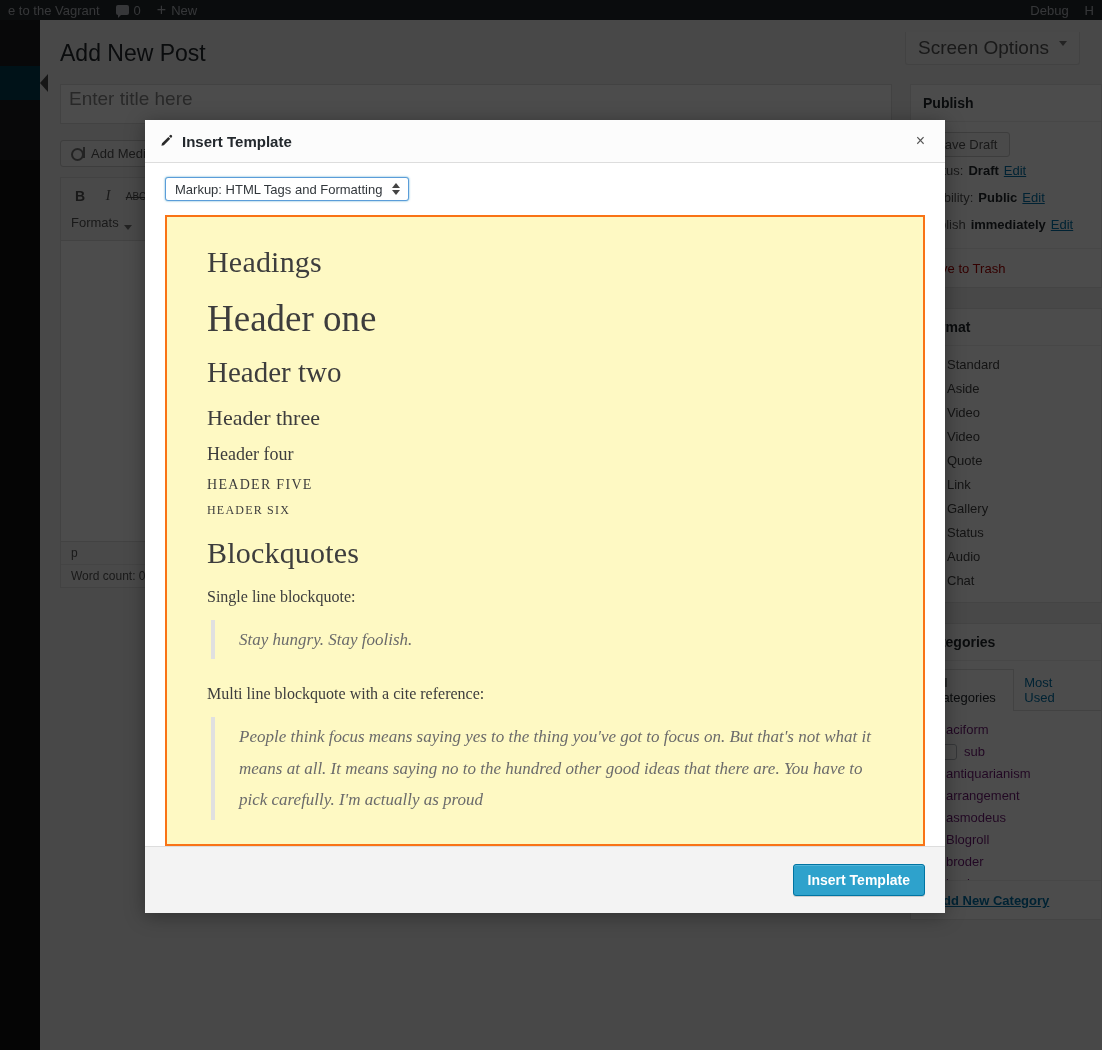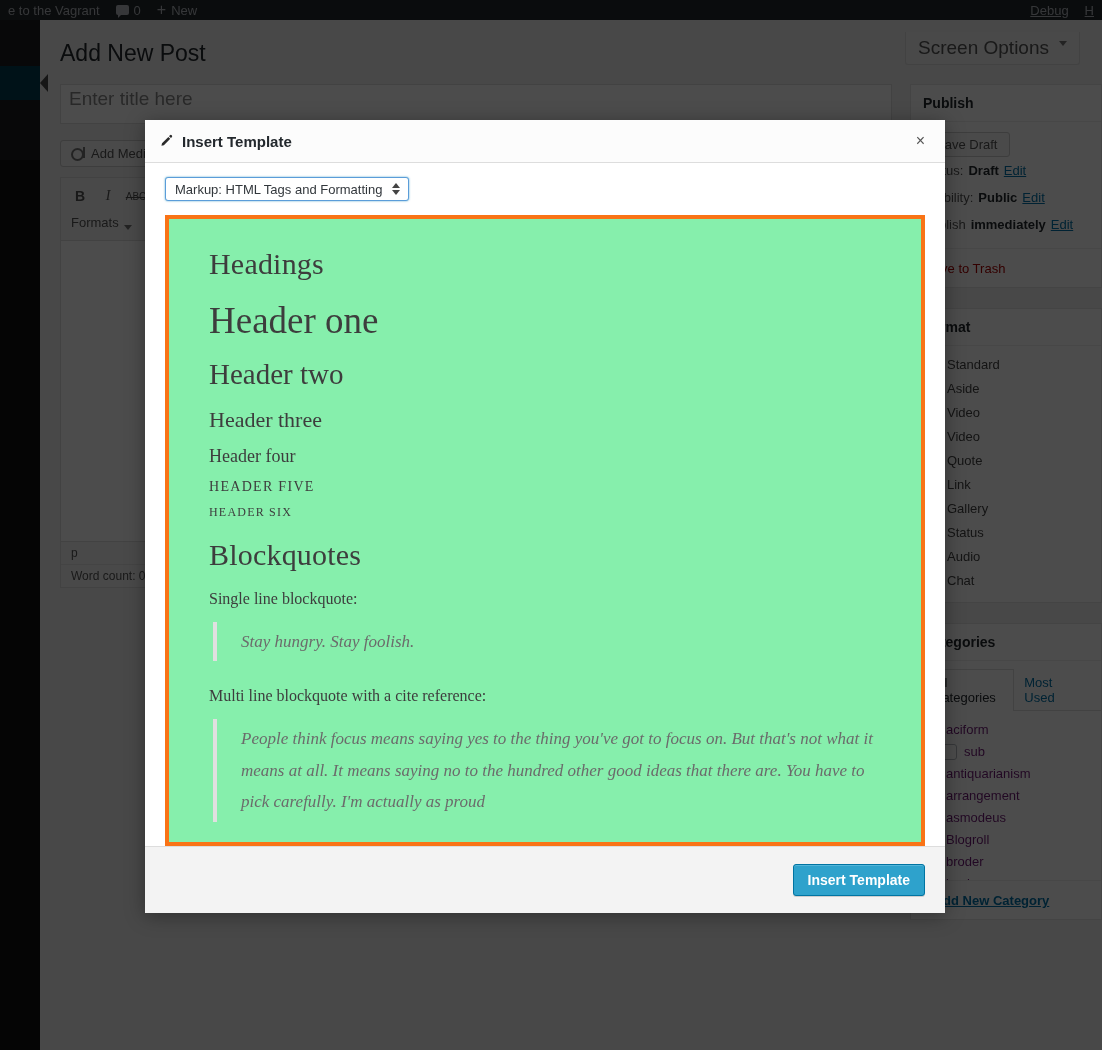--- a/index.html
+++ b/index.html
@@ -16,21 +16,21 @@
   .wp-page { position: absolute; inset: 0; background: #f1f1f1; }
 
   
   .adminbar {
     position: absolute; top: 0; left: 0; width: 1102px; height: 20px;
     background: #23282d; color: #b4b9be; font-size: 13px;
     display: flex; align-items: center;
   }
   .adminbar .ab-left { display: flex; align-items: center; gap: 0; }
   .ab-item { display: flex; align-items: center; gap: 5px; padding: 0 8px; color: #b4b9be; white-space: nowrap; }
-  .adminbar .ab-right { margin-left: auto; display: flex; align-items: center; text-decoration: underline; }
+  .adminbar .ab-right { margin-left: auto; display: flex; align-items: center; }
   .ab-comment-bubble {
     width: 13px; height: 10px; background: #b4b9be; border-radius: 2px;
     position: relative; display: inline-block;
   }
   .ab-comment-bubble:after {
     content: ""; position: absolute; bottom: -3px; left: 2px;
     border-left: 4px solid #b4b9be; border-bottom: 4px solid transparent;
   }
   .ab-plus { font-size: 16px; font-weight: 300; line-height: 1; }
 
@@ -151,21 +151,21 @@
     font-size: 13px; color: #32373c; padding: 5px 26px 5px 9px;
     position: relative; height: 24px; display: flex; align-items: center;
   }
   .tpl-select .spin { position: absolute; right: 8px; top: 50%; transform: translateY(-50%);
                       display: flex; flex-direction: column; gap: 2px; }
   .tpl-select .spin i { display: block; width: 0; height: 0; border-left: 4px solid transparent; border-right: 4px solid transparent; }
   .tpl-select .spin .up { border-bottom: 5px solid #444; }
   .tpl-select .spin .dn { border-top: 5px solid #444; }
 
   .preview-frame {
-    margin-top: 14px; flex: 1 1 auto; border: 4px solid #f97316; background: #86efac;
+    margin-top: 14px; flex: 1 1 auto; border: 2px solid #f97316; background: #fef9c3;
     overflow: hidden; position: relative;
   }
   .preview-inner {
     padding: 22px 40px 0 40px;
     font-family: "Liberation Serif", serif; color: #3d3d3d;
   }
   .preview-inner .h-sec { font-size: 30px; font-weight: 400; margin: 6px 0 18px; letter-spacing: .2px; }
   .preview-inner .h1 { font-size: 37px; font-weight: 400; margin: 0 0 16px; }
   .preview-inner .h2 { font-size: 29px; font-weight: 400; margin: 0 0 16px; }
   .preview-inner .h3 { font-size: 22px; font-weight: 400; margin: 0 0 13px; }

